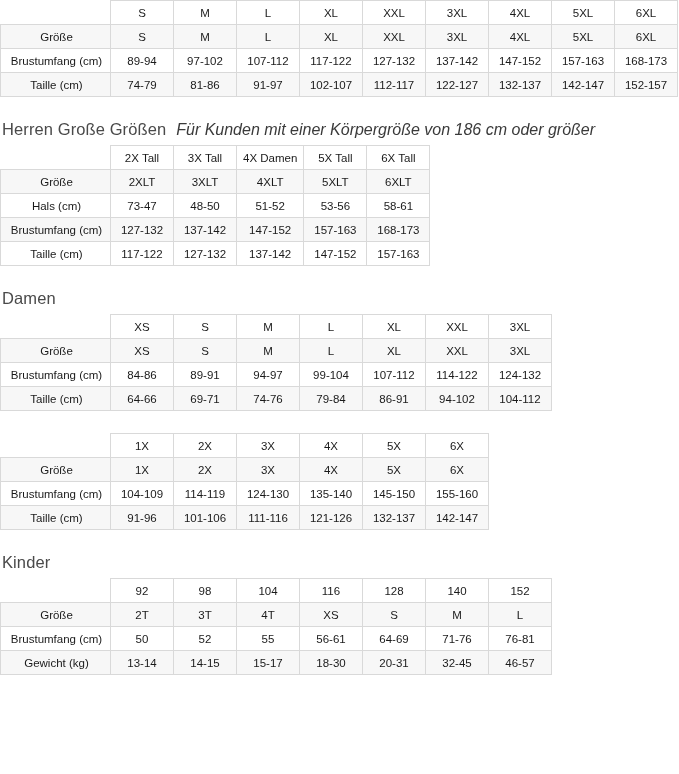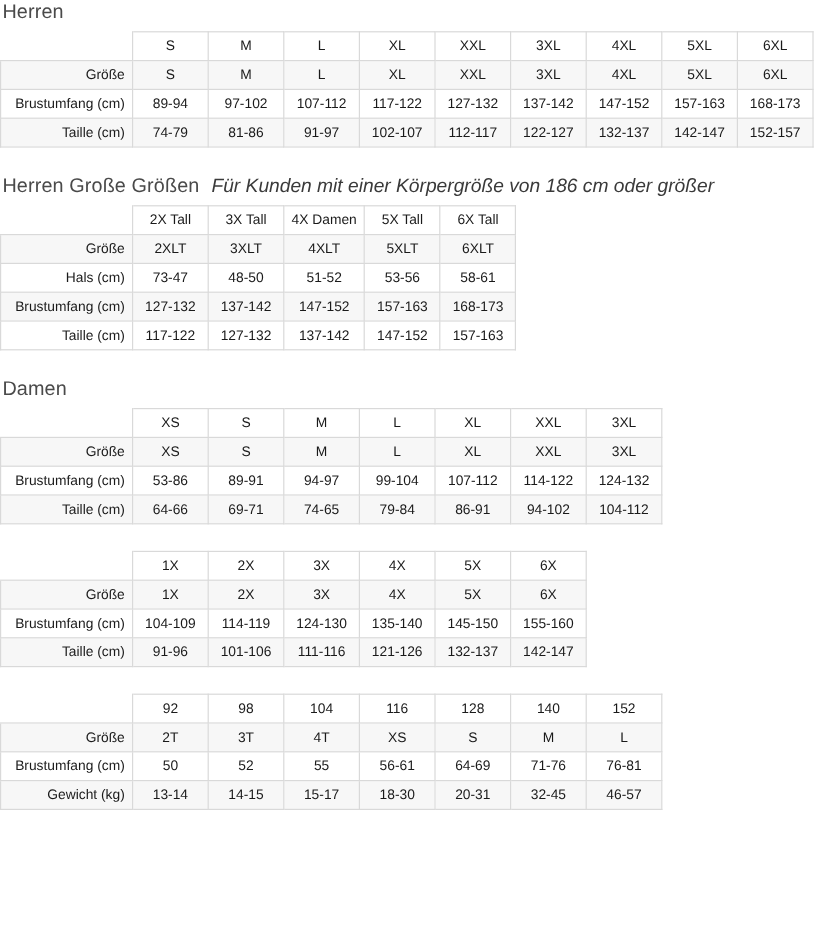--- a/index.html
+++ b/index.html
@@ -59,21 +59,21 @@
   table.sizes thead td {
     background: #ffffff;
     border-top: 1px solid #d9d9d9;
   }
   table.sizes thead td.corner {
     border-top-color: transparent;
     border-left-color: transparent;
     border-right-color: #d9d9d9;
   }
   table.sizes td.rowhead {
-    text-align: right;
+    text-align: center;
     padding-left: 8px;
   }
   table.sizes tbody tr:nth-child(odd) td {
     background: #f7f7f7;
   }
   table.sizes tbody tr:nth-child(even) td {
     background: #ffffff;
   }
   
   .colfirst { width: 110px; }
@@ -83,23 +83,20 @@
   .section-damen .coldata { width: 63px; }
   .section-damen-gross .coldata { width: 63px; }
   .section-kinder .coldata { width: 63px; }
 </style>
 </head>
 <body>
 
 <div class="page">
   <div id="sections-root">
       <div class="section section-herren">
-        <div class="section-head">
-          <div class="section-title">Herren</div>
-        </div>
         <table class="sizes">
           <colgroup>
             <col class="colfirst">
             <col class="coldata">
             <col class="coldata">
             <col class="coldata">
             <col class="coldata">
             <col class="coldata">
             <col class="coldata">
             <col class="coldata">
@@ -253,33 +250,33 @@
               <td>XS</td>
               <td>S</td>
               <td>M</td>
               <td>L</td>
               <td>XL</td>
               <td>XXL</td>
               <td>3XL</td>
             </tr>
             <tr>
               <td class="rowhead">Brustumfang (cm)</td>
-              <td>53-86</td>
+              <td>84-86</td>
               <td>89-91</td>
               <td>94-97</td>
               <td>99-104</td>
               <td>107-112</td>
               <td>114-122</td>
               <td>124-132</td>
             </tr>
             <tr>
               <td class="rowhead">Taille (cm)</td>
               <td>64-66</td>
               <td>69-71</td>
-              <td>74-65</td>
+              <td>74-76</td>
               <td>79-84</td>
               <td>86-91</td>
               <td>94-102</td>
               <td>104-112</td>
             </tr>
           </tbody>
         </table>
       </div>
       <div class="section section-damen-gross">
         <table class="sizes">
@@ -328,20 +325,23 @@
               <td>101-106</td>
               <td>111-116</td>
               <td>121-126</td>
               <td>132-137</td>
               <td>142-147</td>
             </tr>
           </tbody>
         </table>
       </div>
       <div class="section section-kinder">
+        <div class="section-head">
+          <div class="section-title">Kinder</div>
+        </div>
         <table class="sizes">
           <colgroup>
             <col class="colfirst">
             <col class="coldata">
             <col class="coldata">
             <col class="coldata">
             <col class="coldata">
             <col class="coldata">
             <col class="coldata">
             <col class="coldata">

